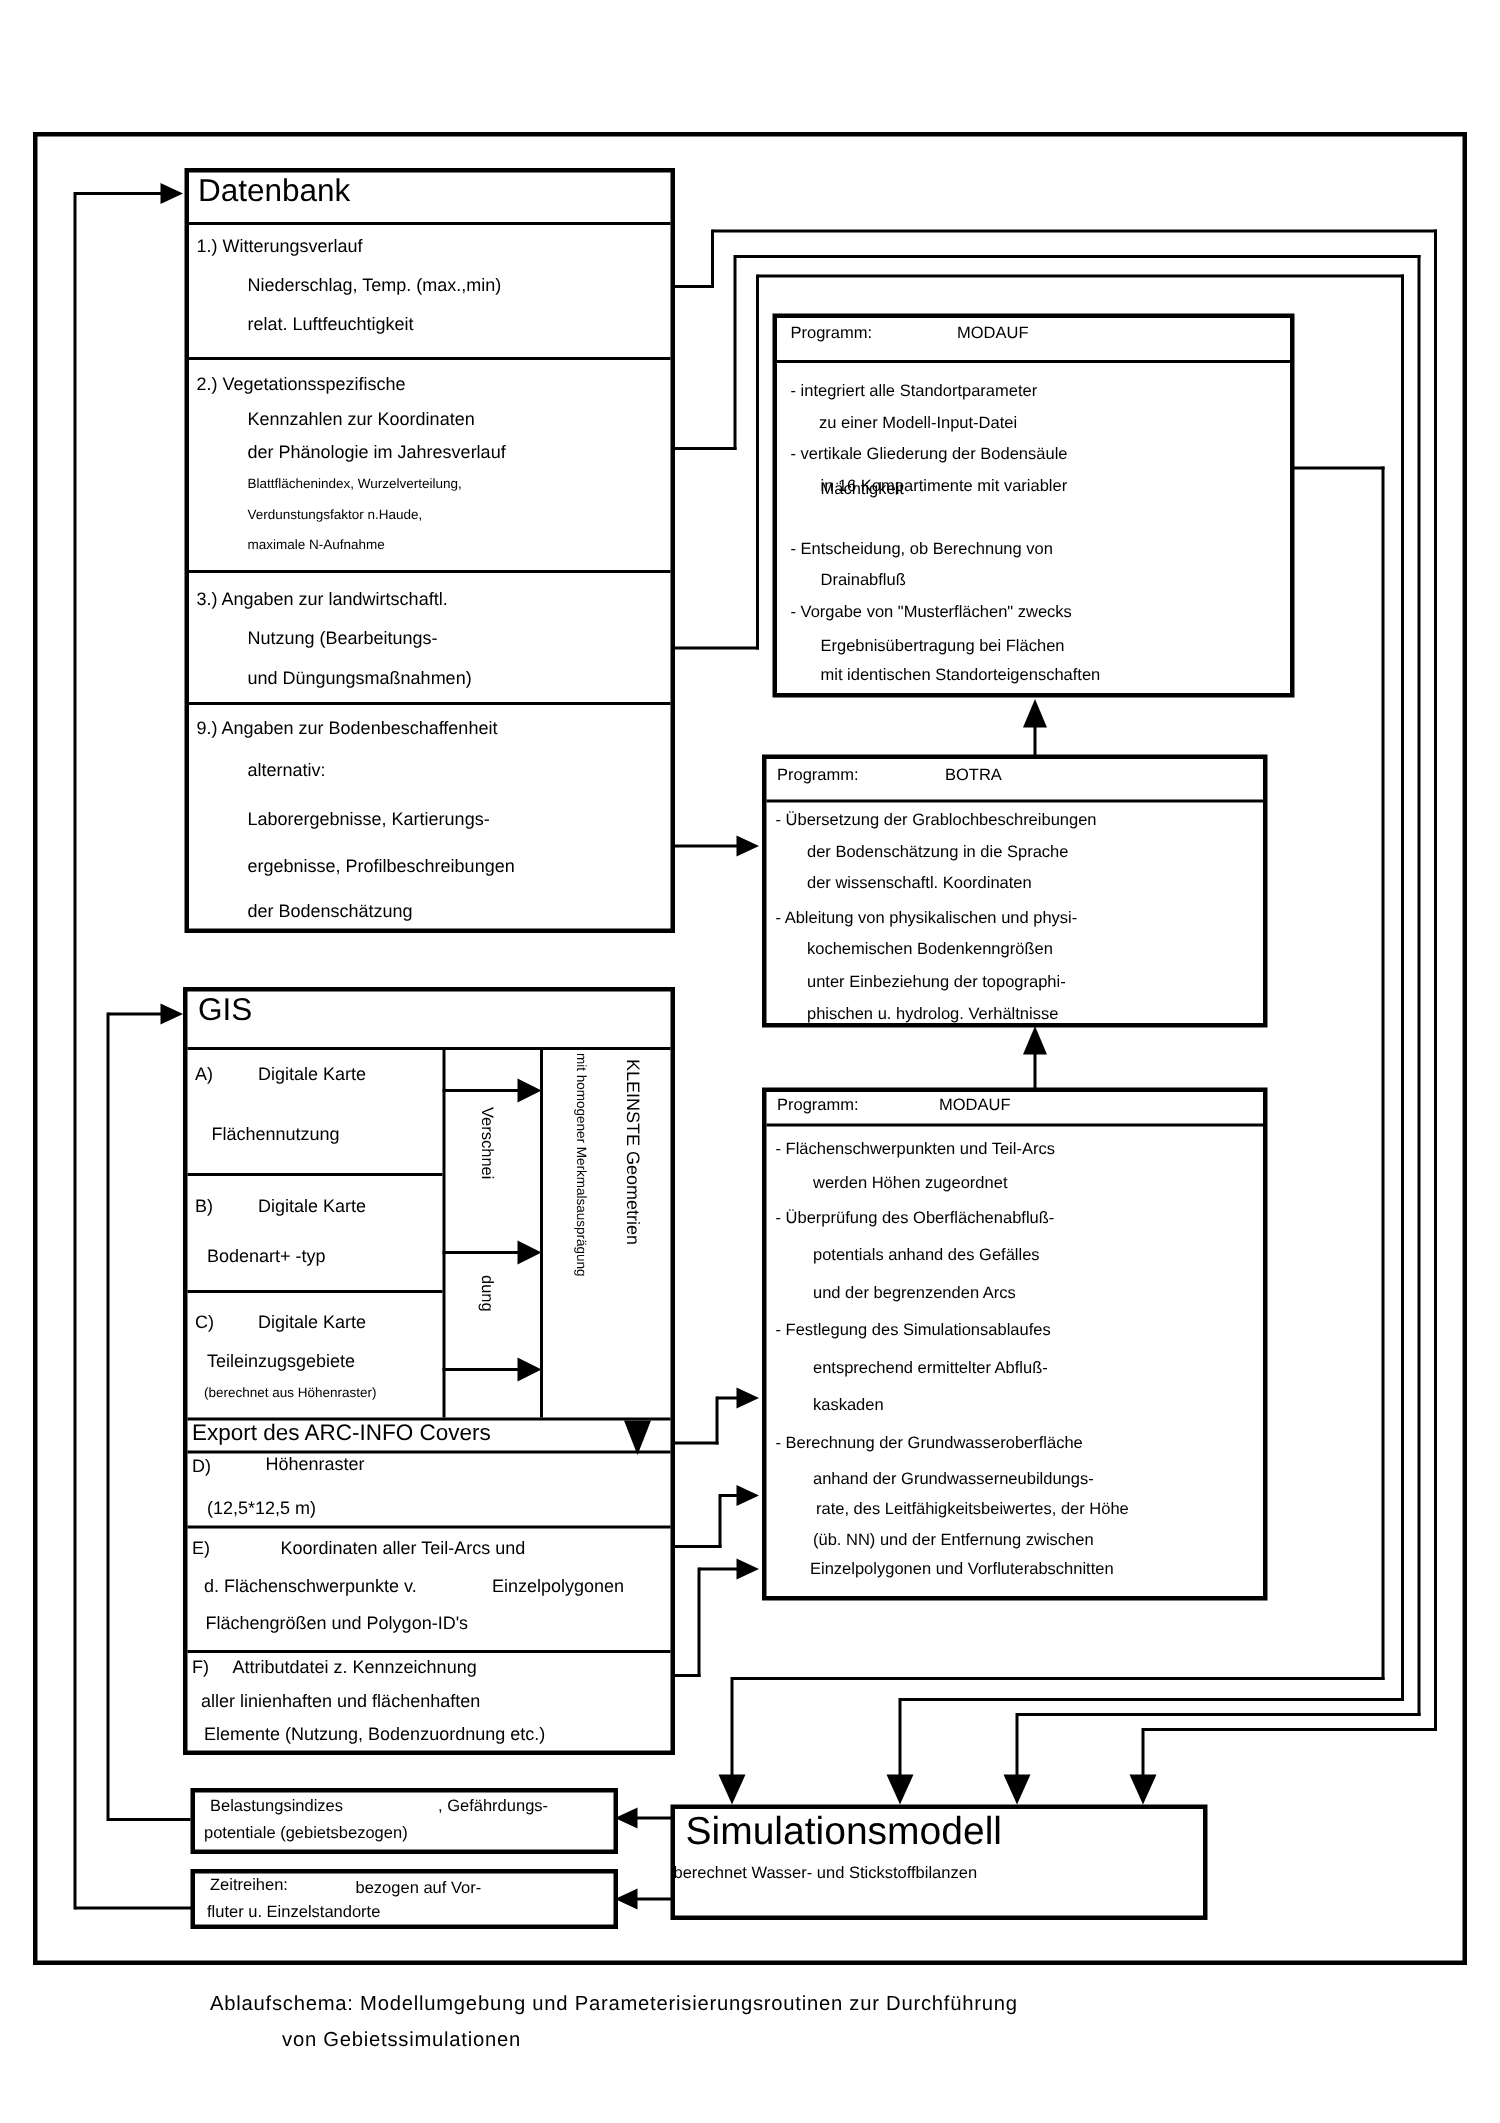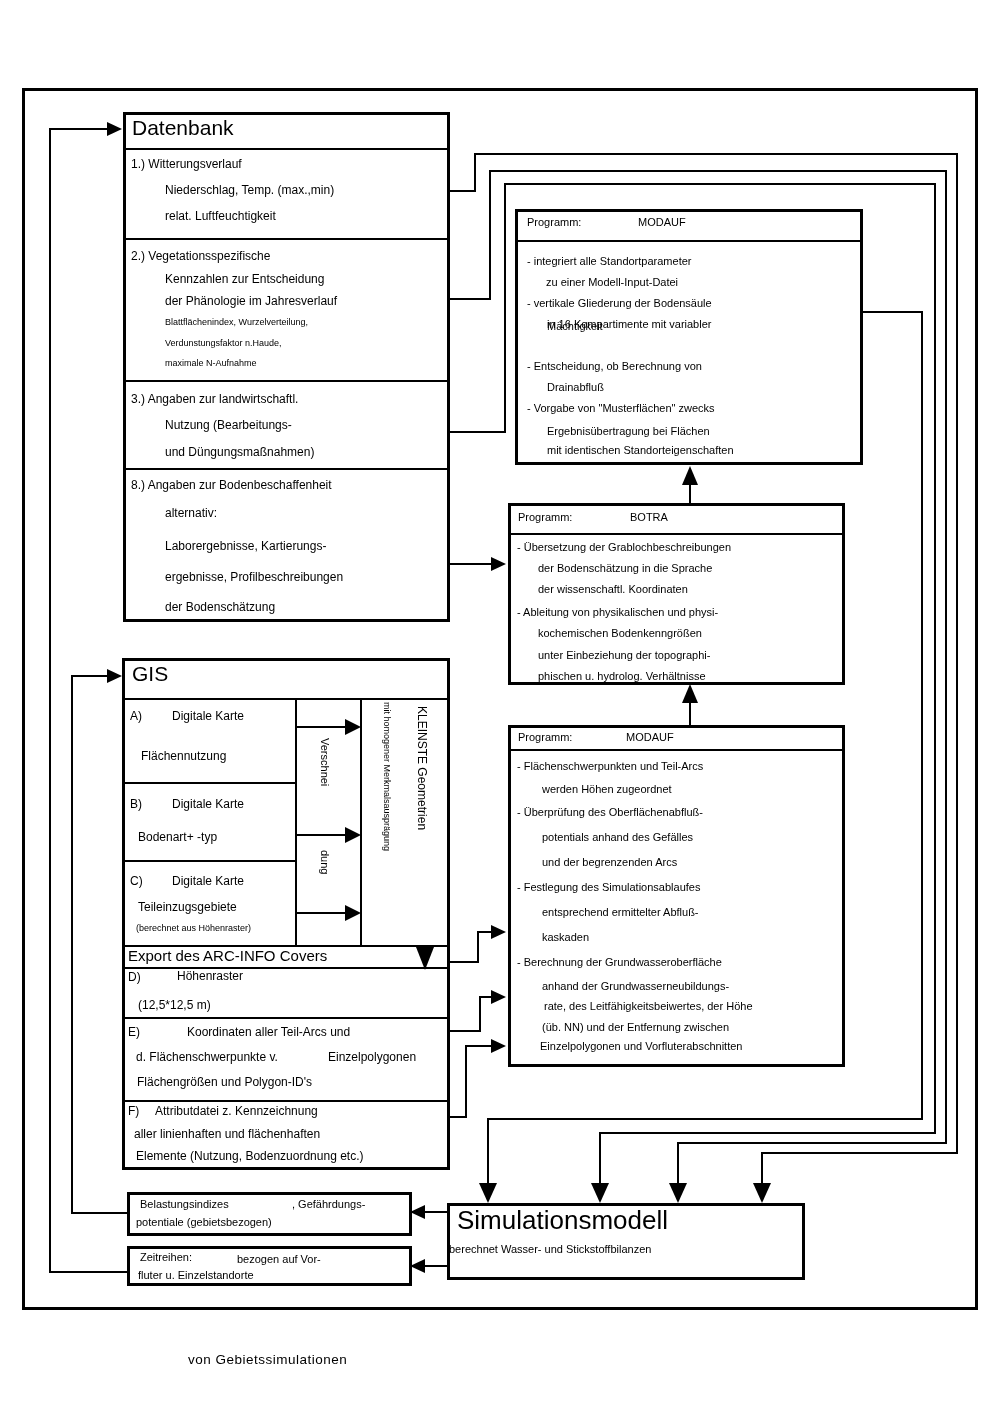--- a/index.html
+++ b/index.html
@@ -32,31 +32,31 @@
   <div class="hl" style="left:126px;top:148px;width:321px"></div>
   <div class="hl" style="left:126px;top:238px;width:321px"></div>
   <div class="hl" style="left:126px;top:380px;width:321px"></div>
   <div class="hl" style="left:126px;top:468px;width:321px"></div>
 
   <div class="t f12" style="left:131px;top:158px">1.) Witterungsverlauf</div>
   <div class="t f12" style="left:165px;top:184px">Niederschlag, Temp. (max.,min)</div>
   <div class="t f12" style="left:165px;top:210px">relat. Luftfeuchtigkeit</div>
 
   <div class="t f12" style="left:131px;top:250px">2.) Vegetationsspezifische</div>
-  <div class="t f12" style="left:165px;top:273px">Kennzahlen zur Entscheidung</div>
+  <div class="t f12" style="left:165px;top:273px">Kennzahlen zur Koordinaten</div>
   <div class="t f12" style="left:165px;top:295px">der Phänologie im Jahresverlauf</div>
   <div class="t f9" style="left:165px;top:317px">Blattflächenindex, Wurzelverteilung,</div>
   <div class="t f9" style="left:165px;top:338px">Verdunstungsfaktor n.Haude,</div>
   <div class="t f9" style="left:165px;top:358px">maximale N-Aufnahme</div>
 
   <div class="t f12" style="left:131px;top:393px">3.) Angaben zur landwirtschaftl.</div>
   <div class="t f12" style="left:165px;top:419px">Nutzung (Bearbeitungs-</div>
   <div class="t f12" style="left:165px;top:446px">und Düngungsmaßnahmen)</div>
 
-  <div class="t f12" style="left:131px;top:479px">8.) Angaben zur Bodenbeschaffenheit</div>
+  <div class="t f12" style="left:131px;top:479px">9.) Angaben zur Bodenbeschaffenheit</div>
   <div class="t f12" style="left:165px;top:507px">alternativ:</div>
   <div class="t f12" style="left:165px;top:540px">Laborergebnisse, Kartierungs-</div>
   <div class="t f12" style="left:165px;top:571px">ergebnisse, Profilbeschreibungen</div>
   <div class="t f12" style="left:165px;top:601px">der Bodenschätzung</div>
 
   <div class="box" style="left:515px;top:209px;width:348px;height:256px"></div>
   <div class="t f11" style="left:527px;top:216px">Programm:</div>
   <div class="t f11" style="left:638px;top:216px">MODAUF</div>
   <div class="hl" style="left:518px;top:240px;width:342px"></div>
   <div class="t f11" style="left:527px;top:255px">- integriert alle Standortparameter</div>
@@ -158,20 +158,21 @@
   <div class="box" style="left:127px;top:1192px;width:285px;height:44px"></div>
   <div class="t f11" style="left:140px;top:1198px">Belastungsindizes</div>
   <div class="t f11" style="left:292px;top:1198px">, Gefährdungs-</div>
   <div class="t f11" style="left:136px;top:1216px">potentiale (gebietsbezogen)</div>
 
   <div class="box" style="left:127px;top:1246px;width:285px;height:40px"></div>
   <div class="t f11" style="left:140px;top:1251px">Zeitreihen:</div>
   <div class="t f11" style="left:237px;top:1253px">bezogen auf Vor-</div>
   <div class="t f11" style="left:138px;top:1269px">fluter u. Einzelstandorte</div>
 
+  <div class="t f13" style="left:140px;top:1328px">Ablaufschema: Modellumgebung und Parameterisierungsroutinen zur Durchführung</div>
   <div class="t f13" style="left:188px;top:1352px">von Gebietssimulationen</div>
 
   <div class="vl" style="left:49px;top:128px;height:1145px"></div>
   <div class="hl" style="left:50px;top:128px;width:60px"></div>
   <div class="ar ar-r" style="left:107px;top:122px"></div>
   <div class="hl" style="left:50px;top:1271px;width:79px"></div>
 
   <div class="vl" style="left:71px;top:675px;height:539px"></div>
   <div class="hl" style="left:72px;top:675px;width:38px"></div>
   <div class="ar ar-r" style="left:107px;top:669px"></div>

